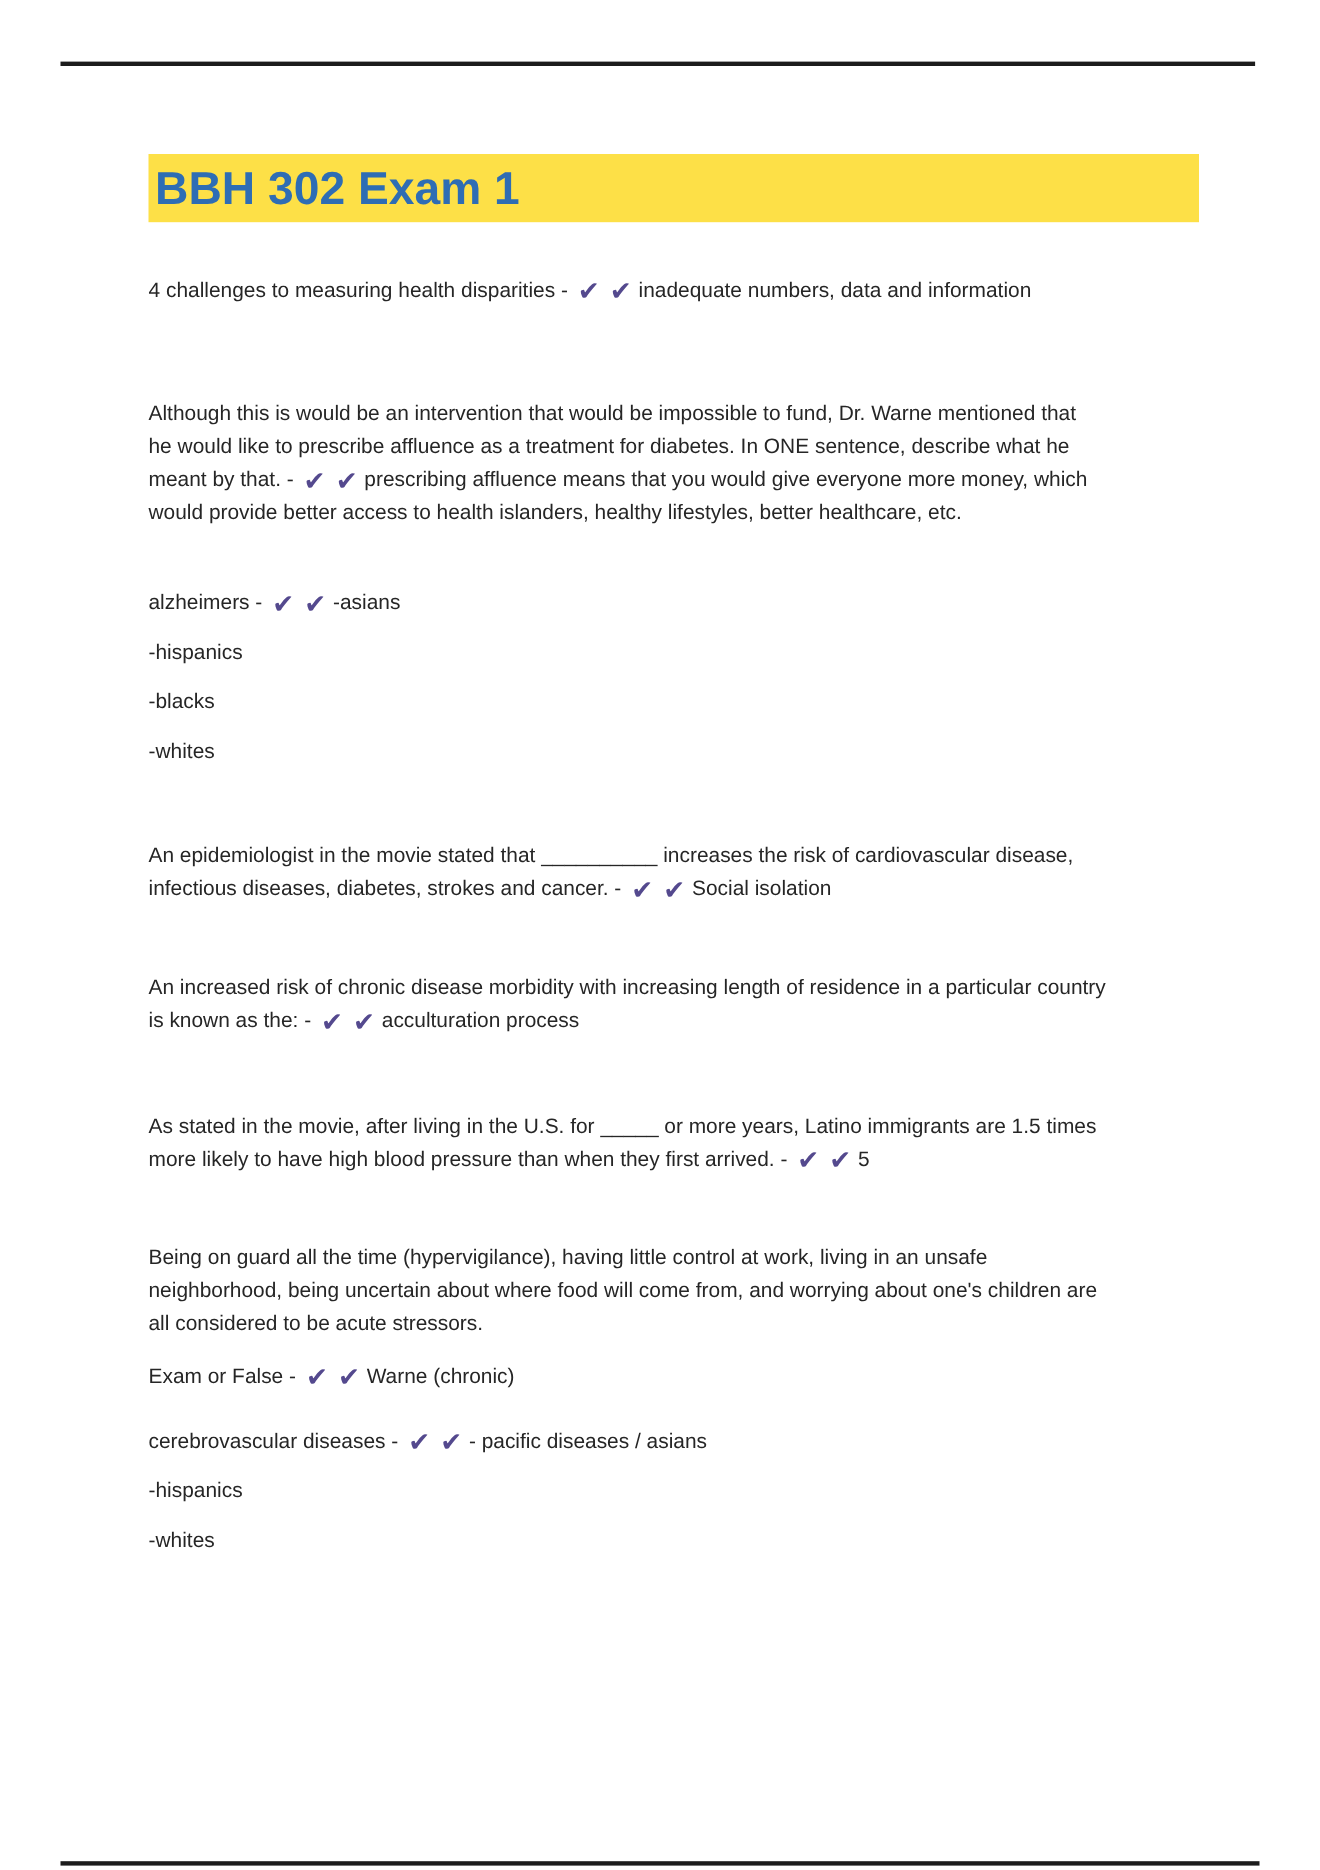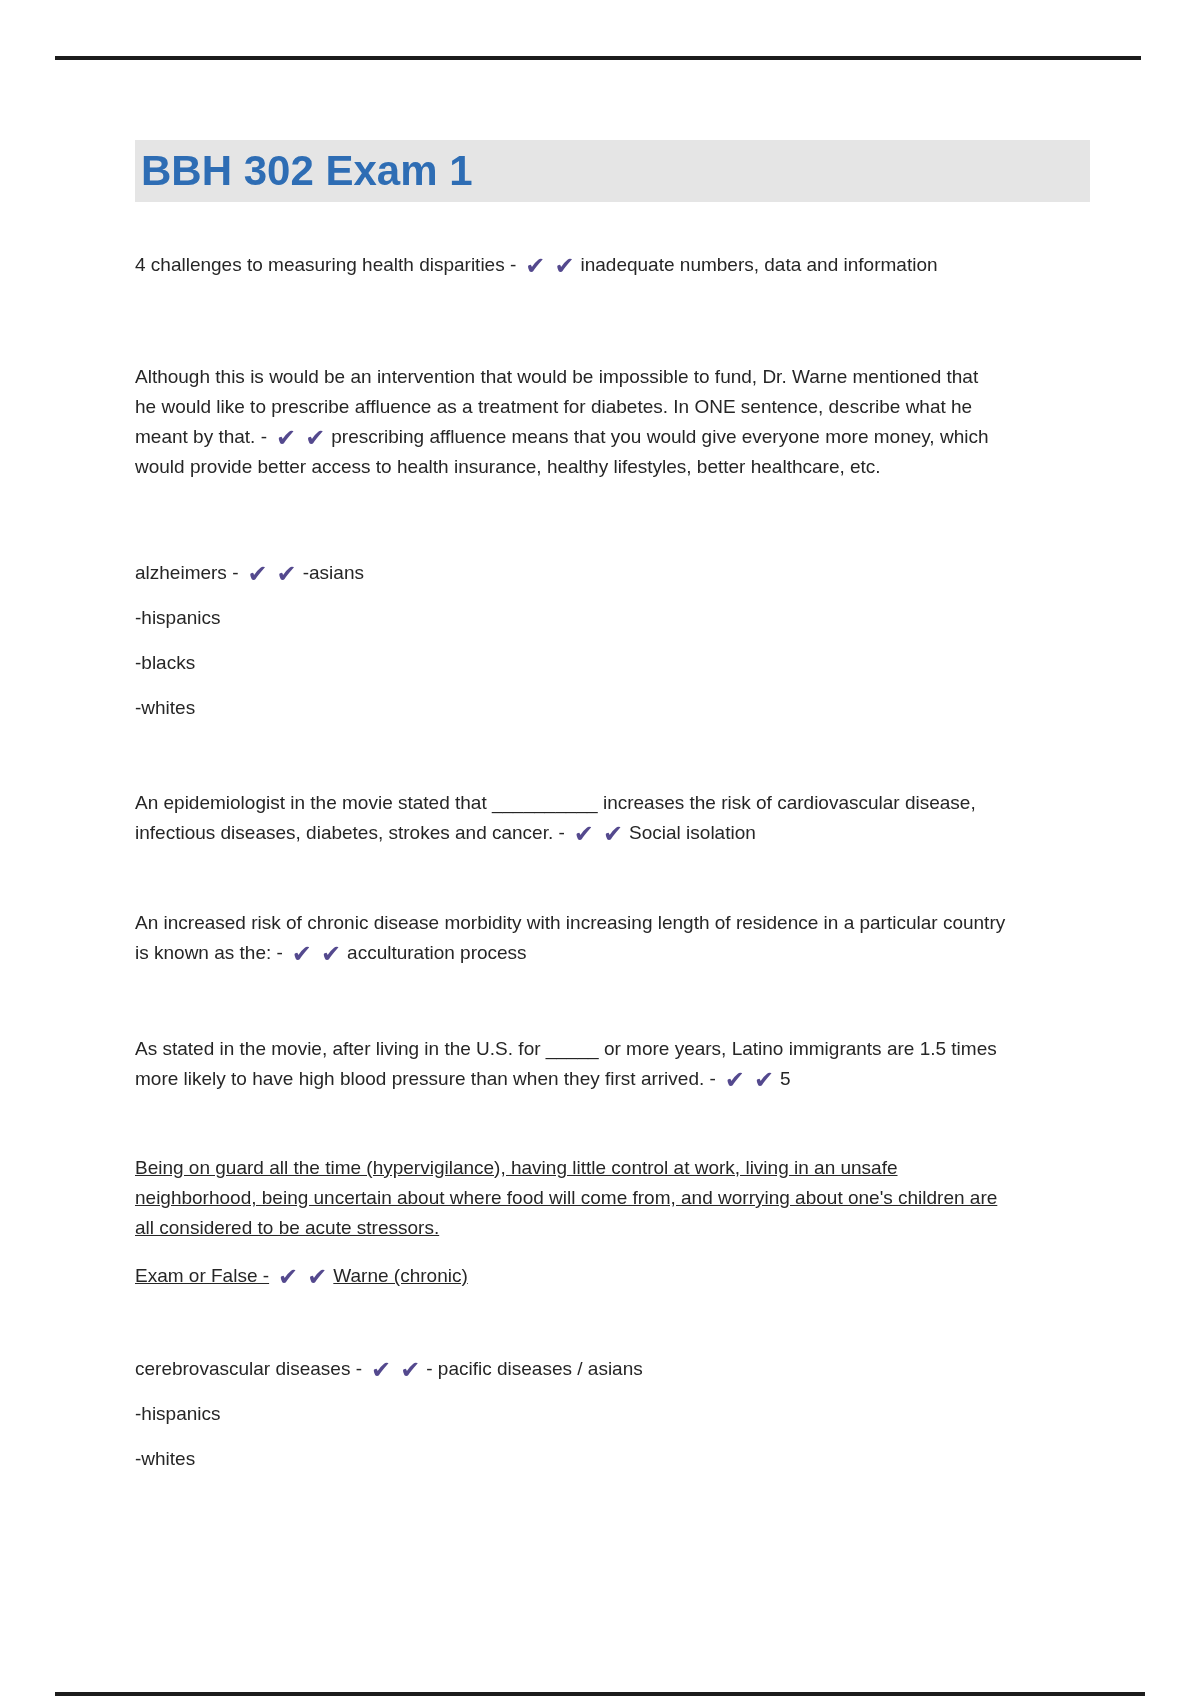--- a/index.html
+++ b/index.html
@@ -23,21 +23,21 @@
   .content {
     position: absolute;
     left: 135px;
     top: 140px;
     width: 1030px;
   }
 
   .title-bar {
     width: 955px;
     height: 62px;
-    background: #e5e5e5;
+    background: #fde047;
     margin-bottom: 48px;
     display: flex;
     align-items: center;
   }
   .title-text {
     font-size: 42px;
     font-weight: 700;
     color: #2e6db4;
     letter-spacing: 0px;
     padding-left: 6px;
@@ -63,28 +63,28 @@
     font-size: 24px;
     font-weight: 700;
     line-height: 1;
     vertical-align: -3px;
     display: inline-block;
   }
   .check + .check { margin-left: 9px; }
 
   
   .b1 { margin-bottom: 82px; }
-  .b2 { margin-bottom: 76px; }
+  .b2 { margin-bottom: 52px; }
   .b3 p { margin-bottom: 15px; }
   .b3 { margin-bottom: 65px; }
   .b4 { margin-bottom: 60px; }
   .b5 { margin-bottom: 66px; }
   .b6 { margin-bottom: 59px; }
   .b7 .intro-line { margin-bottom: 18px; }
-  .b7 { margin-bottom: 63px; text-decoration: underline; }
+  .b7 { margin-bottom: 29px; }
   .b8 p { margin-bottom: 15px; }
 </style>
 </head>
 <body>
 
 <div class="page">
 
   <div class="rule rule-top"></div>
   <div class="rule rule-bottom"></div>
 
@@ -95,21 +95,21 @@
     </div>
 
     <div class="qa-block b1">
       <p class="qa-line"><span>4 challenges to measuring health disparities -</span><span class="checks"><span class="check">✔</span><span class="check">✔</span></span><span>inadequate numbers, data and information</span></p>
     </div>
 
     <div class="qa-block b2">
       <p class="qa-line"><span>Although this is would be an intervention that would be impossible to fund, Dr. Warne mentioned that
 he would like to prescribe affluence as a treatment for diabetes. In ONE sentence, describe what he
 meant by that. -</span><span class="checks"><span class="check">✔</span><span class="check">✔</span></span><span>prescribing affluence means that you would give everyone more money, which
-would provide better access to health insurance, healthy lifestyles, better healthcare, etc.</span></p>
+would provide better access to health islanders, healthy lifestyles, better healthcare, etc.</span></p>
     </div>
 
     <div class="qa-block b3">
       <p class="qa-line"><span>alzheimers -</span><span class="checks"><span class="check">✔</span><span class="check">✔</span></span><span>-asians</span></p>
       <p class="extra-line">-hispanics</p>
       <p class="extra-line">-blacks</p>
       <p class="extra-line">-whites</p>
     </div>
 
     <div class="qa-block b4">

